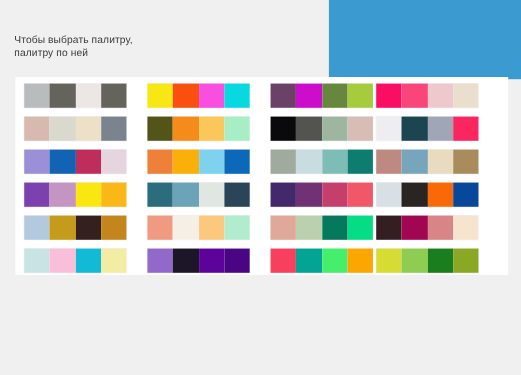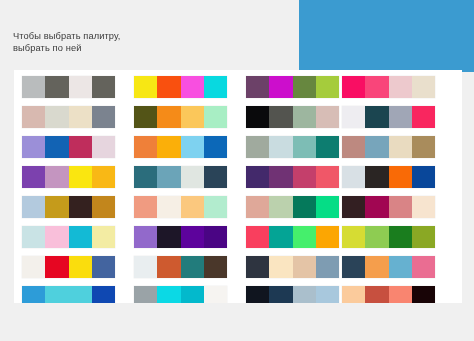--- a/index.html
+++ b/index.html
@@ -11,21 +11,21 @@
     height: 341px;
     background: #f0f0f0;
     font-family: "Liberation Sans", sans-serif;
     overflow: hidden;
     position: relative;
   }
   #stage {
     position: absolute;
     left: 0; top: 0;
     width: 474px;
-    height: 303px;
+    height: 250px;
     background: #f0f0f0;
     overflow: hidden;
   }
   
   #blue-band {
     position: absolute;
     left: 299px;
     top: 0;
     width: 175px;
     height: 72px;
@@ -97,21 +97,21 @@
 </style>
 </head>
 <body>
 
 <div id="stage" style="background: rgb(240, 240, 240);">
 
   <div id="blue-band" style="background: rgb(59, 155, 208);"></div>
 
   <div id="heading" style="color: rgb(58, 58, 58);">
     <span class="hline">Чтобы выбрать палитру,</span>
-    <span class="hline">выбрать по ней</span>
+    <span class="hline">палитру по ней</span>
   </div>
 
   <div id="palette-panel" style="background: rgb(255, 255, 255);">
     <div id="palette-grid">
         <div class="palette-row" style="top: 0px;">
           <div class="palette" style="left: 0px;">
             <div class="swatch" style="background: rgb(185, 188, 189);"></div>
             <div class="swatch" style="background: rgb(100, 99, 92);"></div>
             <div class="swatch" style="background: rgb(236, 230, 229);"></div>
             <div class="swatch" style="background: rgb(100, 99, 92);"></div>

